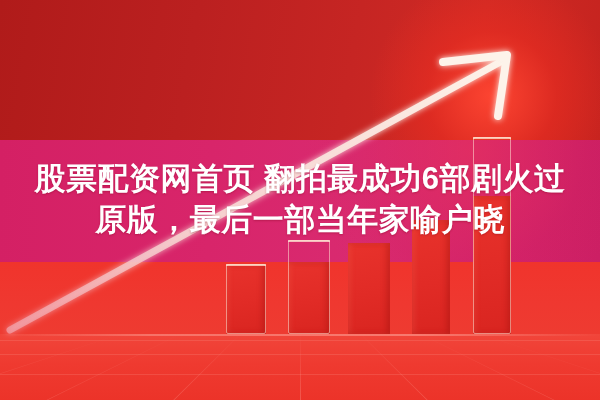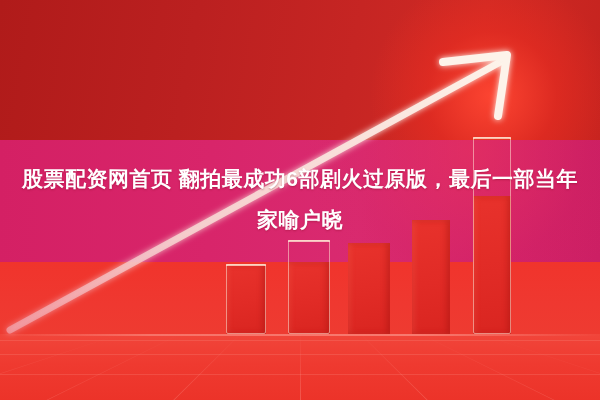--- a/index.html
+++ b/index.html
@@ -120,21 +120,21 @@
     pointer-events: none;
   }
 
   
   #headline {
     position: absolute;
     left: 22px;
     top: 158px;
     width: 556px;
     color: #ffffff;
-    font-size: 21px;
+    font-size: 31px;
     font-weight: bold;
     line-height: 41px;
     letter-spacing: 0.5px;
     text-align: center;
     text-shadow: 0 1px 2px rgba(120,0,25,0.35);
     white-space: pre-wrap;
   }
 </style>
 </head>
 <body>

